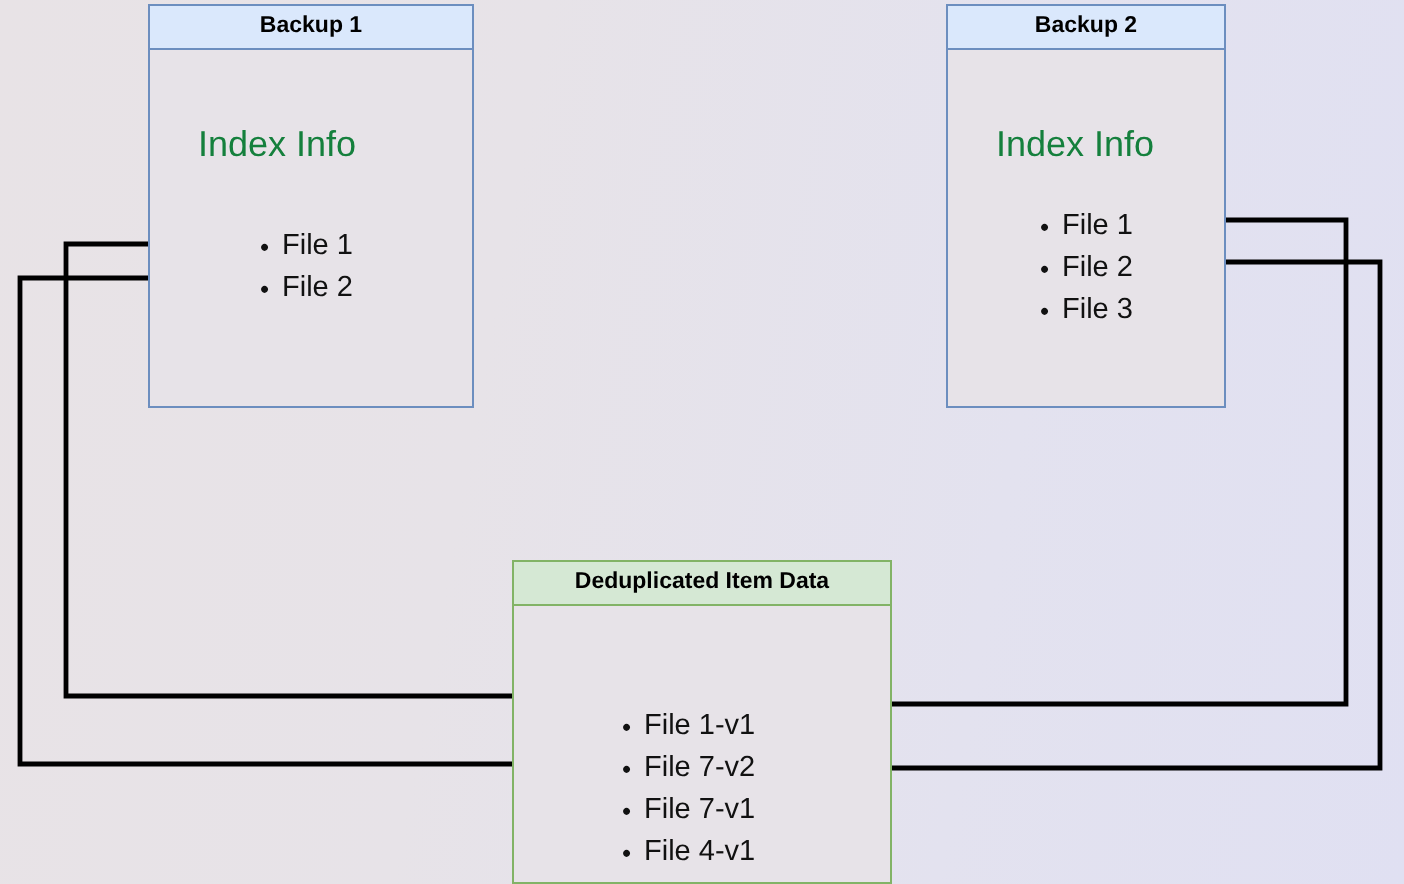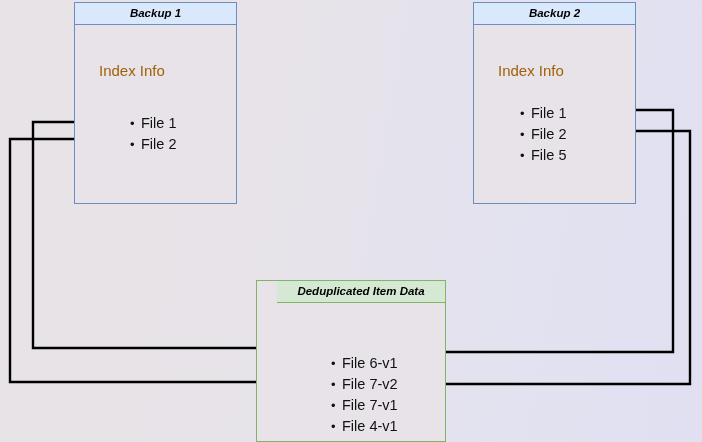--- a/index.html
+++ b/index.html
@@ -25,45 +25,44 @@
     width: 702px;
     height: 442px;
     pointer-events: none;
   }
   .box {
     position: absolute;
     box-sizing: border-box;
     border: 1px solid #6c8ebf;
     background: #e7e3e8;
   }
-  .box.green { border-color: #82b366; padding-left: 20px; }
+  .box.green { border-color: #82b366; }
   .box-title {
     box-sizing: border-box;
     height: 22px;
     line-height: 21px;
     text-align: center;
     font-size: 11.5px;
     font-weight: bold;
     color: #000;
     background: #dae8fc;
     border-bottom: 1px solid #6c8ebf;
-    font-style: italic;
   }
   .box.green .box-title {
     background: #d5e8d4;
     border-bottom-color: #82b366;
   }
   .box-body {
     position: relative;
     height: calc(100% - 22px);
   }
   .index-label {
     position: absolute;
-    font-size: 15px;
-    color: #a16207;
+    font-size: 18px;
+    color: #15803d;
     white-space: nowrap;
   }
   ul.filelist {
     position: absolute;
     margin: 0;
     padding: 0 0 0 16px;
     list-style: none;
   }
   ul.filelist li {
     font-size: 14.5px;
@@ -73,21 +72,21 @@
     position: relative;
   }
   ul.filelist li::before {
     content: "\2022";
     position: absolute;
     left: -11px;
     top: 0;
     font-size: 13px;
   }
   #bk1 { left: 74px; top: 2px; width: 163px; height: 202px; }
-  #bk2 { left: 473px; top: 2px; width: 163px; height: 202px; }
+  #bk2 { left: 473px; top: 2px; width: 140px; height: 202px; }
   #ded { left: 256px; top: 280px; width: 190px; height: 162px; }
   #bk1 .index-label { left: 24px; top: 37px; }
   #bk2 .index-label { left: 24px; top: 37px; }
   #bk1 ul.filelist { left: 50px; top: 88px; }
   #bk2 ul.filelist { left: 41px; top: 78px; }
   #ded ul.filelist { left: 49px; top: 50px; }
 </style>
 </head>
 <body>
 
@@ -126,30 +125,30 @@
     </div>
   </div>
 
   <div class="box" id="bk2">
     <div class="box-title">Backup 2</div>
     <div class="box-body">
       <div class="index-label">Index Info</div>
       <ul class="filelist">
         <li>File 1</li>
         <li>File 2</li>
-        <li>File 5</li>
+        <li>File 3</li>
       </ul>
     </div>
   </div>
 
   <div class="box green" id="ded">
     <div class="box-title">Deduplicated Item Data</div>
     <div class="box-body">
       <ul class="filelist">
-        <li>File 6-v1</li>
+        <li>File 1-v1</li>
         <li>File 7-v2</li>
         <li>File 7-v1</li>
         <li>File 4-v1</li>
       </ul>
     </div>
   </div>
 
 </div>
 
 </body></html>

